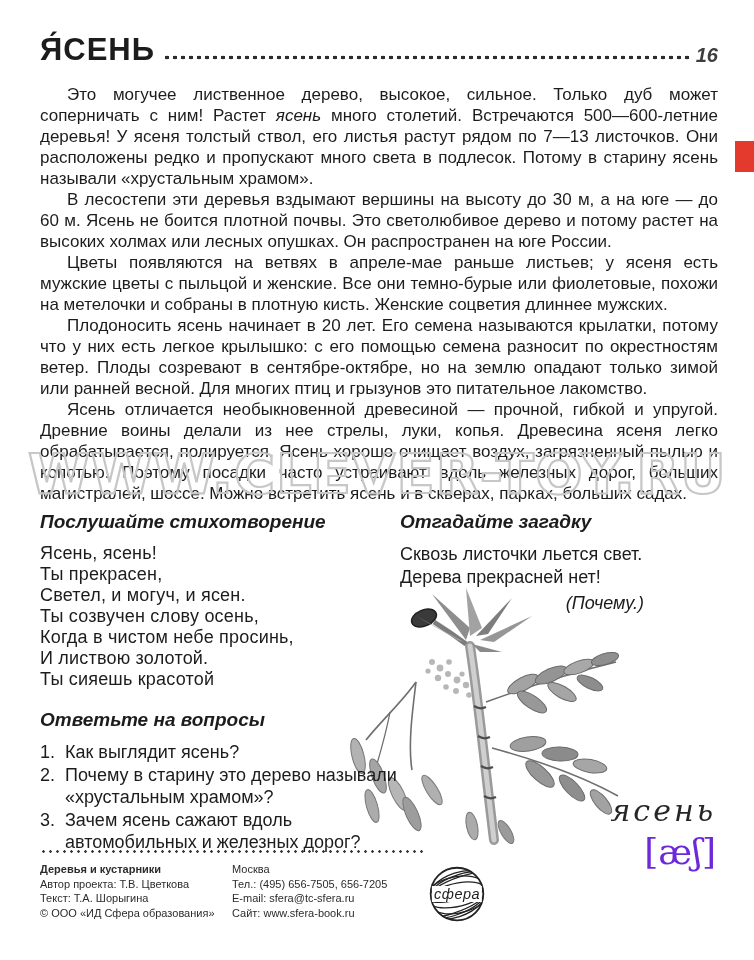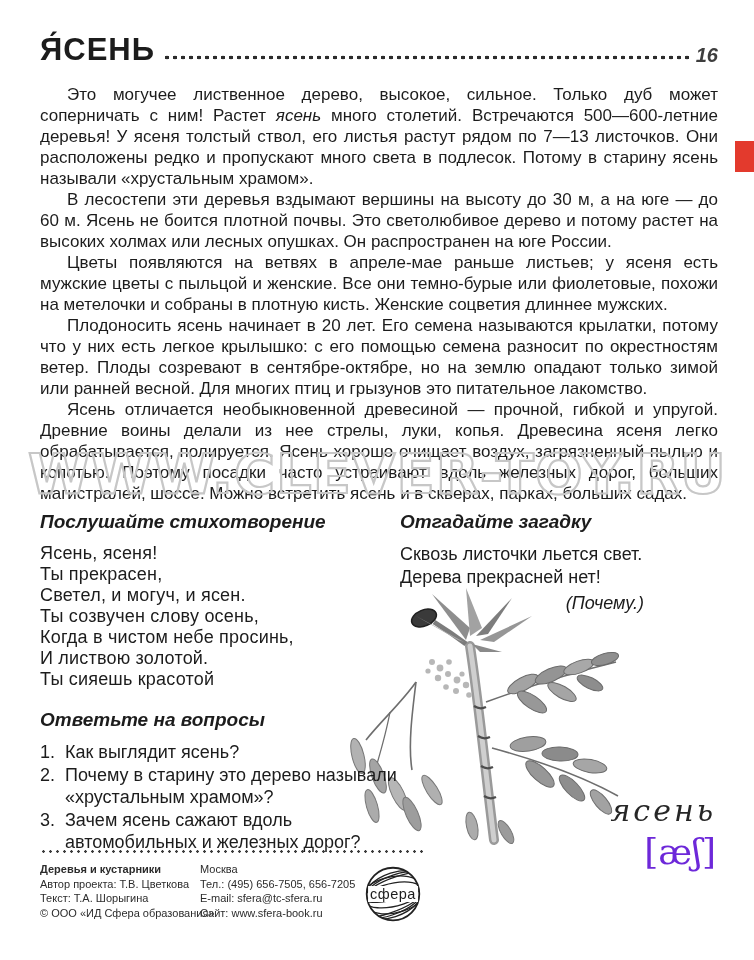--- a/index.html
+++ b/index.html
@@ -46,28 +46,28 @@
   .vocab-script{font-family:"DejaVu Serif",serif;font-style:italic;font-size:30px;letter-spacing:3px;color:#262626;line-height:1.1;}
   .vocab-english{font-size:30px;font-weight:bold;letter-spacing:1px;margin-top:7px;line-height:1.1;}
   .vocab-ipa{font-family:"DejaVu Serif","DejaVu Sans",serif;font-size:36px;margin-top:5px;line-height:1.1;color:#6d28d9;}
   
   .red-marker{position:absolute;left:735px;top:141px;width:19px;height:31px;background:#e33a2d;}
   
   .footer{position:absolute;left:40px;top:850px;width:386px;}
   .foot-rule{height:3px;margin-bottom:9px;
     background-image:radial-gradient(circle,#3b3b3b 1.1px,transparent 1.5px);
     background-size:7px 3px;background-repeat:repeat-x;background-position:left center;}
-  .foot-cols{display:flex;align-items:flex-start;}
+  .foot-cols{display:flex;align-items:flex-start;gap:32px;}
   .foot-col1{width:160px;}
   .foot-col2{width:152px;}
   .foot-line{font-size:11px;line-height:14.5px;color:#2c2c2c;white-space:nowrap;}
   .foot-line.bold{font-weight:bold;}
   .logo{position:relative;width:58px;height:58px;margin-left:12px;margin-top:3px;}
   .logo-text{position:absolute;top:50%;left:50%;transform:translate(-50%,-50%);
-    background:#fff;padding:0 2px;font-size:14.5px;letter-spacing:0.5px;color:#1d1d1d;}
+    background:#fff;padding:0 2px;font-size:14.5px;letter-spacing:0.5px;color:#1d1d1d;font-style:italic;}
 </style>
 </head>
 <body>
 
 <div class="page">
 
   <header class="header">
     <h1 class="page-title">Я́СЕНЬ</h1>
     <div class="dotted-leader"></div>
     <div class="page-number">16</div>
@@ -78,21 +78,21 @@
     <p class="para">В лесостепи эти деревья вздымают вершины на высоту до 30 м, а на юге — до 60 м. Ясень не боится плотной почвы. Это светолюбивое дерево и потому растет на высоких холмах или лесных опушках. Он распространен на юге России.</p>
     <p class="para">Цветы появляются на ветвях в апреле-мае раньше листьев; у ясеня есть мужские цветы с пыльцой и женские. Все они темно-бурые или фиолетовые, похожи на метелочки и собраны в плотную кисть. Женские соцветия длиннее мужских.</p>
     <p class="para">Плодоносить ясень начинает в 20 лет. Его семена называются крылатки, потому что у них есть легкое крылышко: с его помощью семена разносит по окрестностям ветер. Плоды созревают в сентябре-октябре, но на землю опадают только зимой или ранней весной. Для многих птиц и грызунов это питательное лакомство.</p>
     <p class="para">Ясень отличается необыкновенной древесиной — прочной, гибкой и упругой. Древние воины делали из нее стрелы, луки, копья. Древесина ясеня легко обрабатывается, полируется. Ясень хорошо очищает воздух, загрязненный пылью и копотью. Поэтому посадки часто устраивают вдоль железных дорог, больших магистралей, шоссе. Можно встретить ясень и в скверах, парках, больших садах.</p>
   </section>
 
   <div class="watermark">WWW.CLEVER-TOY.RU</div>
 
   <section class="poem">
     <h2 class="section-h">Послушайте стихотворение</h2>
-    <div class="poem-line">Ясень, ясеня!</div>
+    <div class="poem-line">Ясень, ясень!</div>
     <div class="poem-line">Ты прекрасен,</div>
     <div class="poem-line">Светел, и могуч, и ясен.</div>
     <div class="poem-line">Ты созвучен слову осень,</div>
     <div class="poem-line">Когда в чистом небе просинь,</div>
     <div class="poem-line">И листвою золотой.</div>
     <div class="poem-line">Ты сияешь красотой</div>
   </section>
 
   <section class="riddle">
     <h2 class="section-h">Отгадайте загадку</h2>

